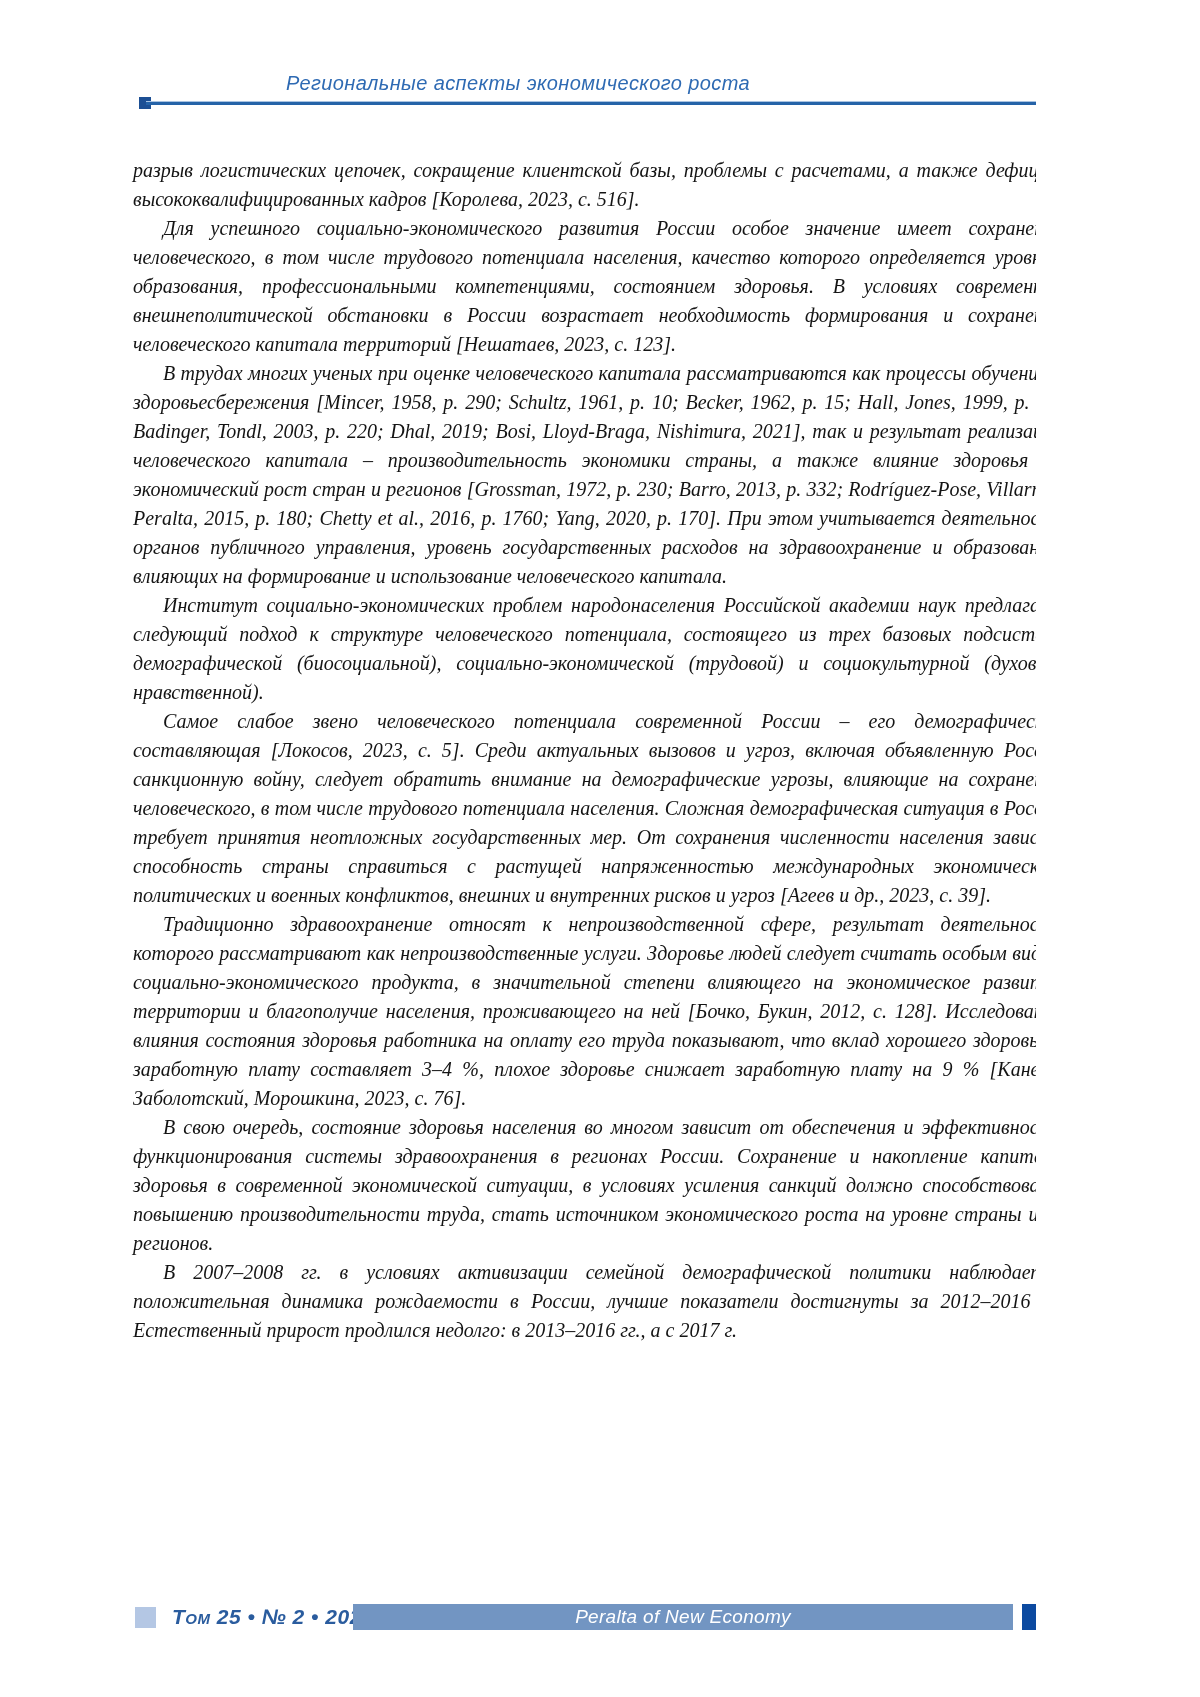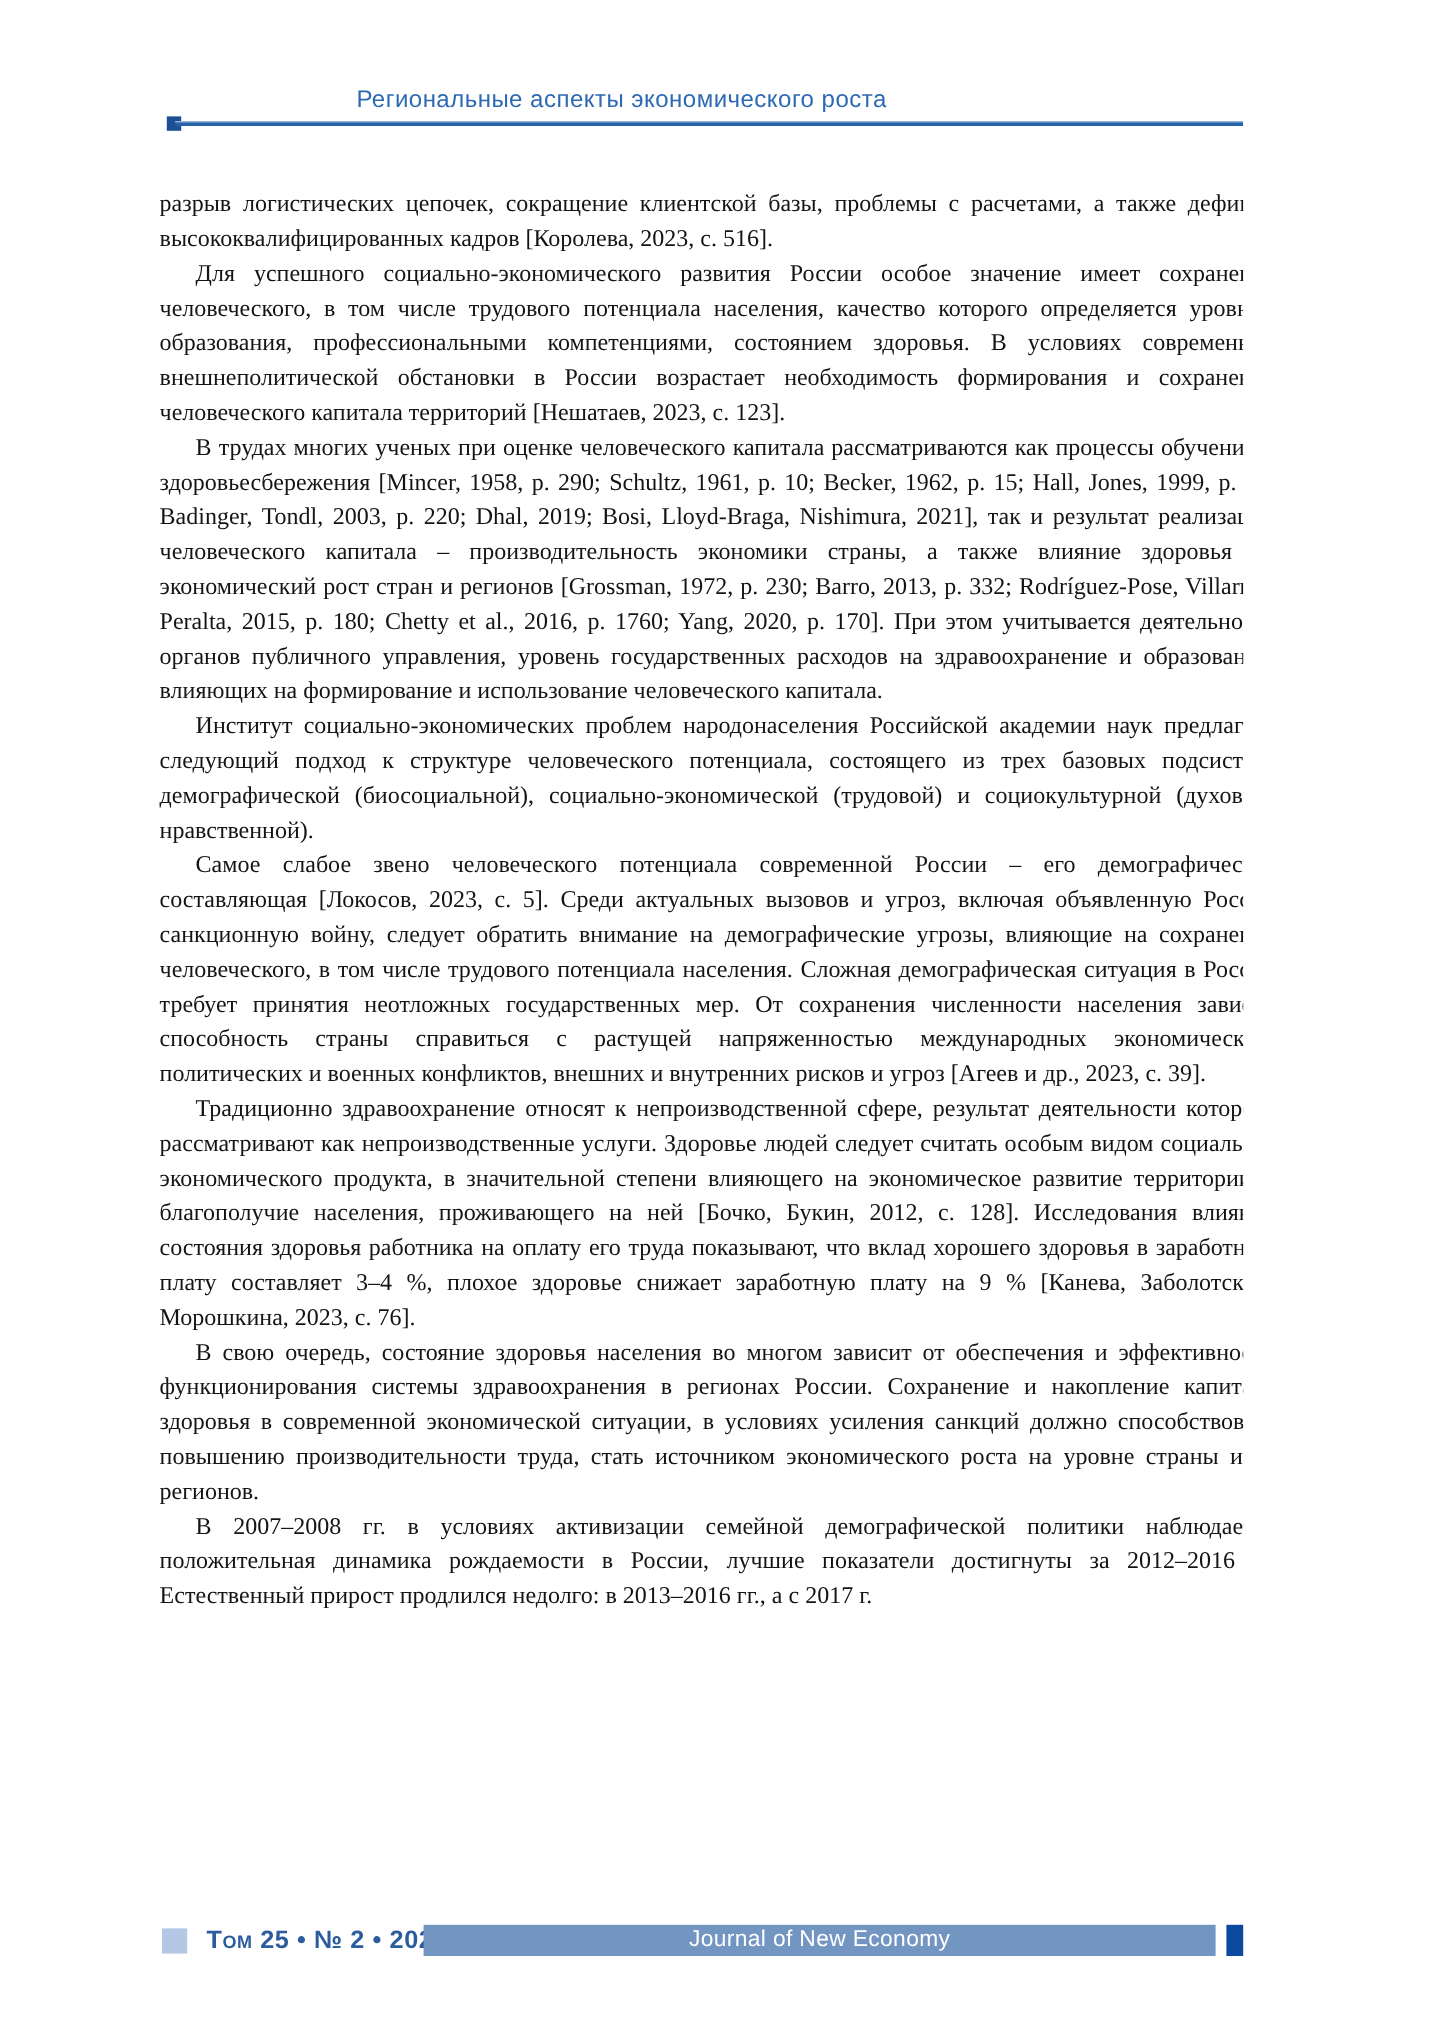--- a/index.html
+++ b/index.html
@@ -3,20 +3,21 @@
 <meta charset="utf-8">
 <style>
   html, body { margin: 0; padding: 0; background: #ffffff; }
   .page {
     position: relative;
     width: 1036px;
     height: 1697px;
     background: #ffffff;
     overflow: hidden;
     font-family: "Liberation Serif", serif;
+    font-style: italic;
   }
 
   
   .running-head {
     position: absolute;
     top: 72px;
     left: 0;
     width: 100%;
     text-align: center;
     font-family: "Liberation Sans", sans-serif;
@@ -130,17 +131,17 @@
       <p class="para">Самое слабое звено человеческого потенциала современной России – его демографическая составляющая [Локосов, 2023, с. 5]. Среди актуальных вызовов и угроз, включая объявленную России санкционную войну, следует обратить внимание на демографические угрозы, влияющие на сохранение человеческого, в том числе трудового потенциала населения. Сложная демографическая ситуация в России требует принятия неотложных государственных мер. От сохранения численности населения зависит способность страны справиться с растущей напряженностью международных экономических, политических и военных конфликтов, внешних и внутренних рисков и угроз [Агеев и др., 2023, с. 39].</p>
       <p class="para">Традиционно здравоохранение относят к непроизводственной сфере, результат деятельности которого рассматривают как непроизводственные услуги. Здоровье людей следует считать особым видом социально-экономического продукта, в значительной степени влияющего на экономическое развитие территории и благополучие населения, проживающего на ней [Бочко, Букин, 2012, с. 128].  Исследования влияния состояния здоровья работника на оплату его труда показывают, что вклад хорошего здоровья в заработную плату составляет 3–4 %, плохое здоровье снижает заработную плату на 9 % [Канева, Заболотский, Морошкина, 2023, с. 76].</p>
       <p class="para">В свою очередь, состояние здоровья населения во многом зависит от обеспечения и эффективности функционирования системы здравоохранения в регионах России. Сохранение и накопление капитала здоровья в современной экономической ситуации, в условиях усиления санкций должно способствовать повышению производительности труда, стать источником экономического роста на уровне страны и ее регионов.</p>
       <p class="para">В 2007–2008 гг. в условиях активизации семейной демографической политики наблюдается положительная динамика рождаемости в России, лучшие показатели достигнуты за 2012–2016 гг. Естественный прирост продлился недолго: в 2013–2016 гг., а с 2017 г.</p>
     </div>
 
   <div class="footer-square"></div>
 
   <div class="footer-volume">Том 25 • № 2 • 2024</div>
 
-  <div class="footer-journal-bar">Journal of New Economy</div>
+  <div class="footer-journal-bar">Peralta of New Economy</div>
 
   <div class="footer-page-bar">91</div>
 
 </div>
 
 </body></html>

